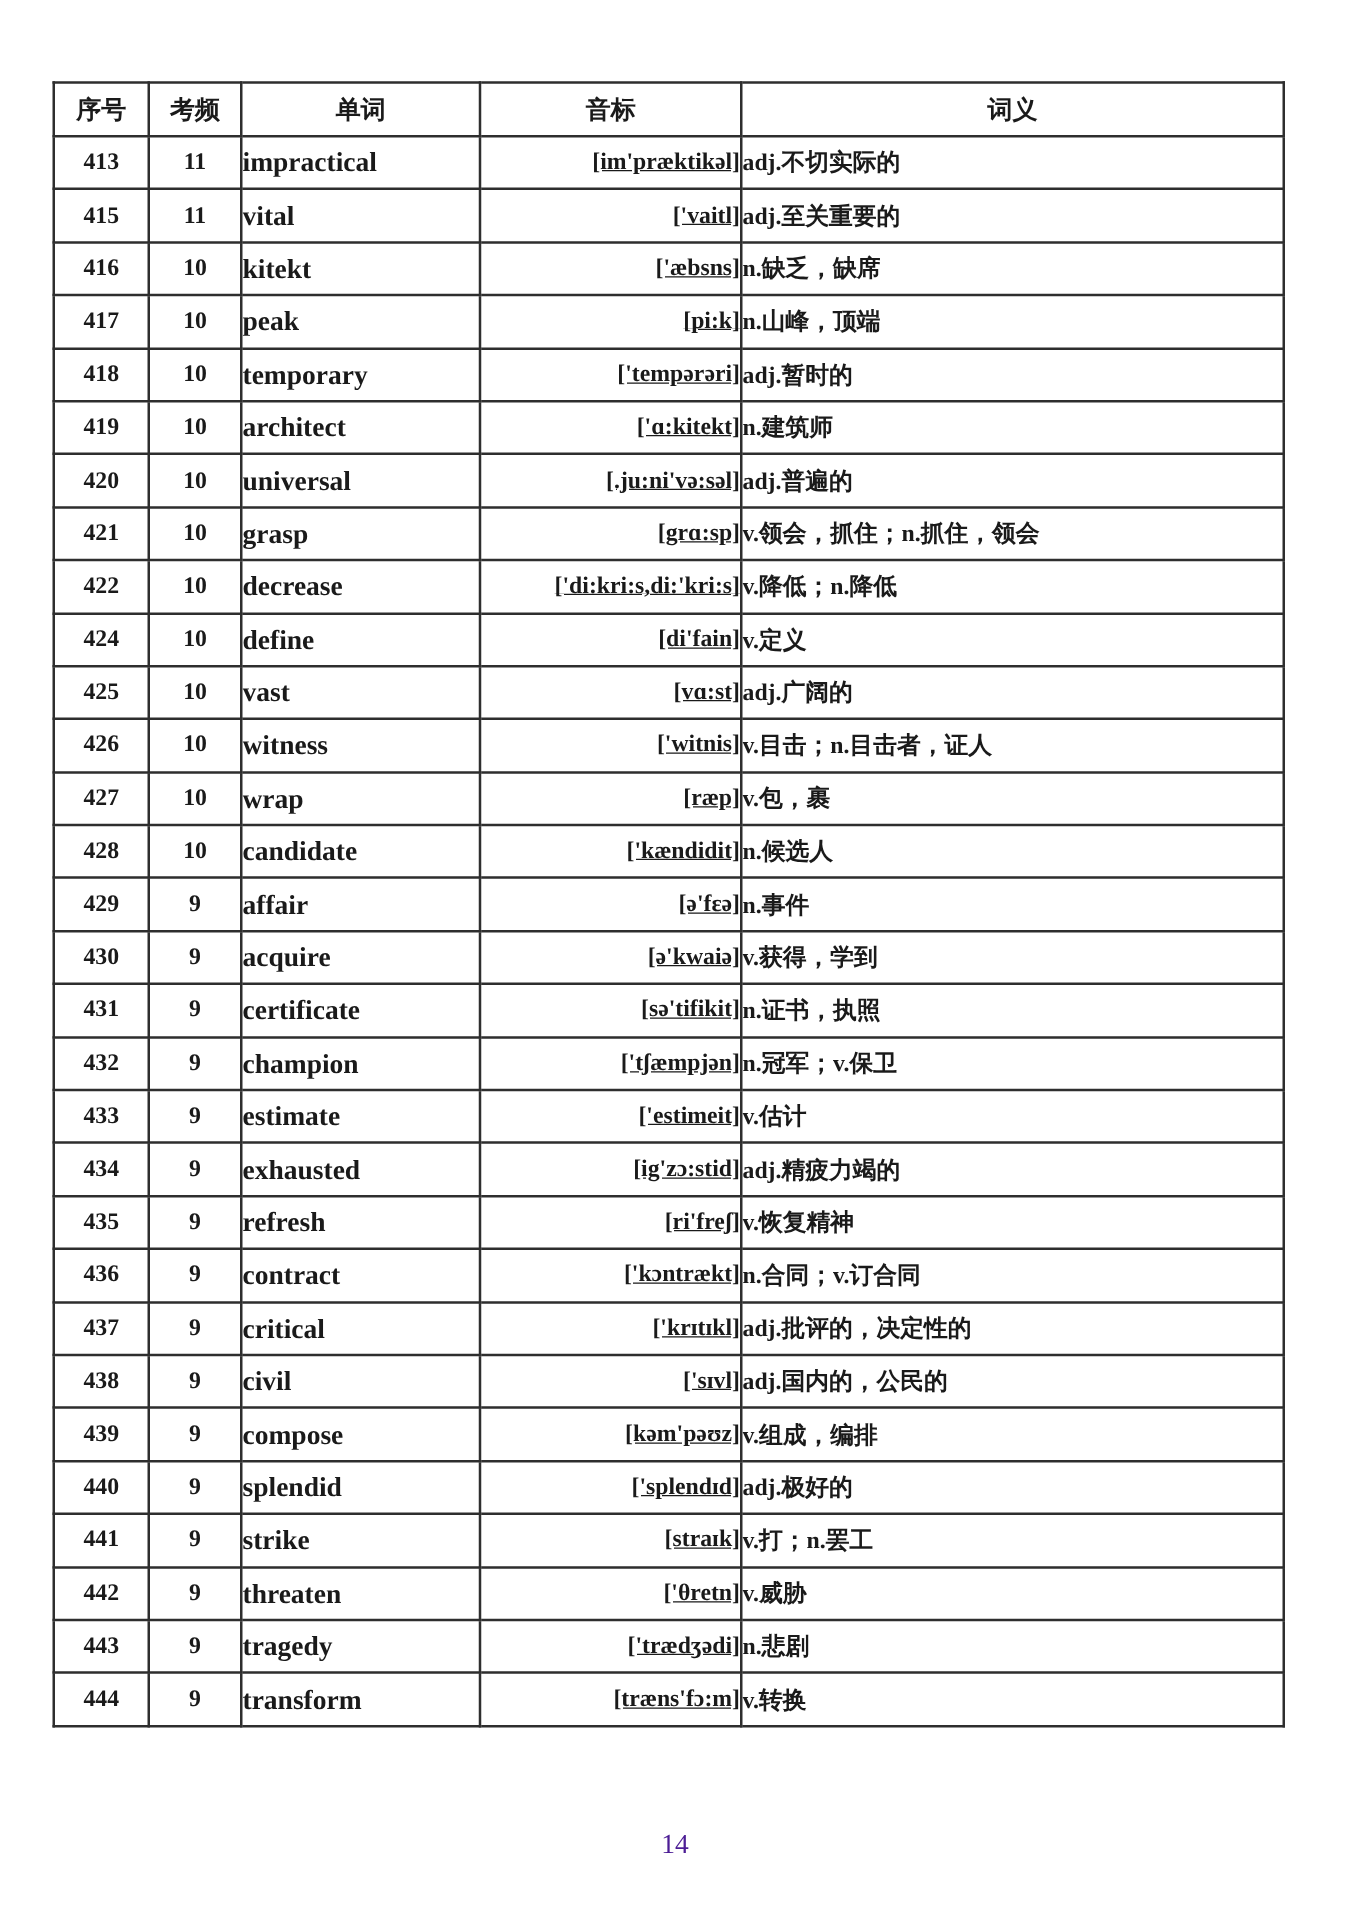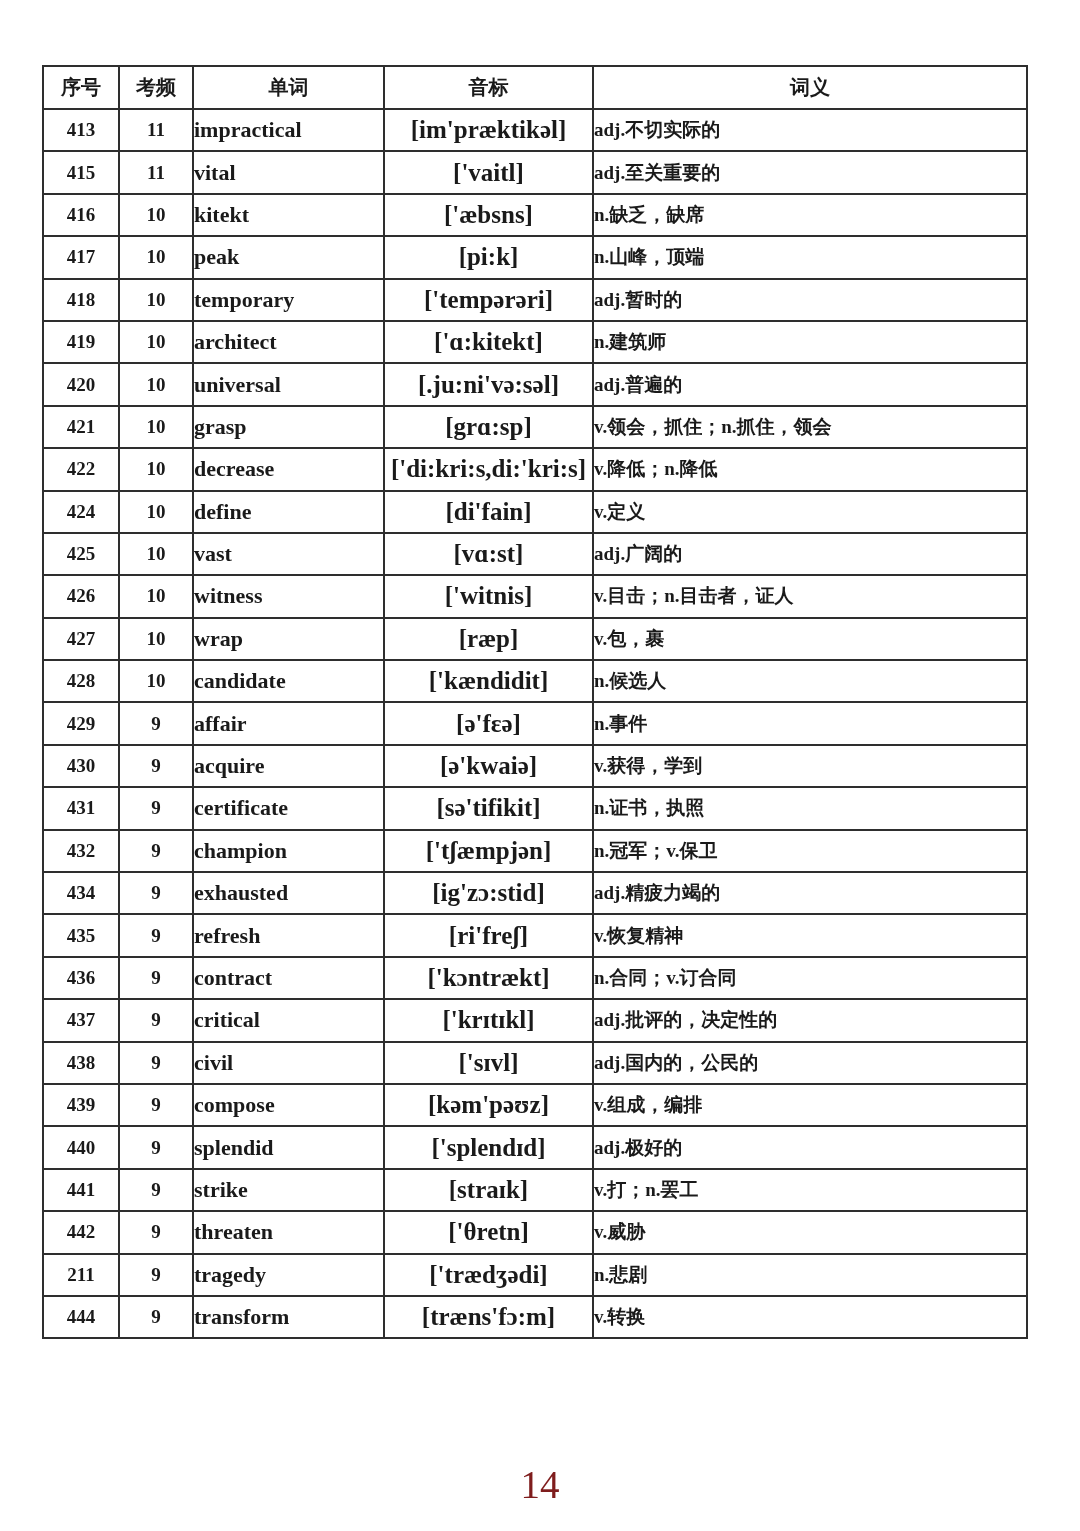--- a/index.html
+++ b/index.html
@@ -44,40 +44,41 @@
     text-align: center;
     vertical-align: middle;
   }
   td.cell-word {
     font-size: 22px;
     text-align: left;
     vertical-align: middle;
     padding-left: 11px;
   }
   td.cell-phonetic {
-    font-size: 25px;
-    text-align: center;
+    font-size: 19px;
+    text-align: right;
     vertical-align: middle;
     padding-left: 9px;
+    text-decoration: underline;
   }
   td.cell-meaning {
     font-size: 19px;
     text-align: left;
     vertical-align: middle;
     padding-left: 10px;
   }
   .page-number {
     position: absolute;
     top: 1462px;
     left: 0;
     width: 1080px;
     text-align: center;
-    font-size: 39px;
+    font-size: 22px;
     font-weight: normal;
-    color: #7f1d1d;
+    color: #4c1d95;
   }
 </style>
 </head>
 <body>
 
 <table class="vocab-table">
   <colgroup>
     <col style="width:76px">
     <col style="width:74px">
     <col style="width:191px">
@@ -214,20 +215,27 @@
         <td class="cell-meaning">n.证书，执照</td>
       </tr>
       <tr>
         <td class="cell-index">432</td>
         <td class="cell-frequency">9</td>
         <td class="cell-word">champion</td>
         <td class="cell-phonetic">['tʃæmpjən]</td>
         <td class="cell-meaning">n.冠军；v.保卫</td>
       </tr>
       <tr>
+        <td class="cell-index">433</td>
+        <td class="cell-frequency">9</td>
+        <td class="cell-word">estimate</td>
+        <td class="cell-phonetic">['estimeit]</td>
+        <td class="cell-meaning">v.估计</td>
+      </tr>
+      <tr>
         <td class="cell-index">434</td>
         <td class="cell-frequency">9</td>
         <td class="cell-word">exhausted</td>
         <td class="cell-phonetic">[ig'zɔ:stid]</td>
         <td class="cell-meaning">adj.精疲力竭的</td>
       </tr>
       <tr>
         <td class="cell-index">435</td>
         <td class="cell-frequency">9</td>
         <td class="cell-word">refresh</td>
@@ -277,21 +285,21 @@
         <td class="cell-meaning">v.打；n.罢工</td>
       </tr>
       <tr>
         <td class="cell-index">442</td>
         <td class="cell-frequency">9</td>
         <td class="cell-word">threaten</td>
         <td class="cell-phonetic">['θretn]</td>
         <td class="cell-meaning">v.威胁</td>
       </tr>
       <tr>
-        <td class="cell-index">211</td>
+        <td class="cell-index">443</td>
         <td class="cell-frequency">9</td>
         <td class="cell-word">tragedy</td>
         <td class="cell-phonetic">['trædʒədi]</td>
         <td class="cell-meaning">n.悲剧</td>
       </tr>
       <tr>
         <td class="cell-index">444</td>
         <td class="cell-frequency">9</td>
         <td class="cell-word">transform</td>
         <td class="cell-phonetic">[træns'fɔ:m]</td>

